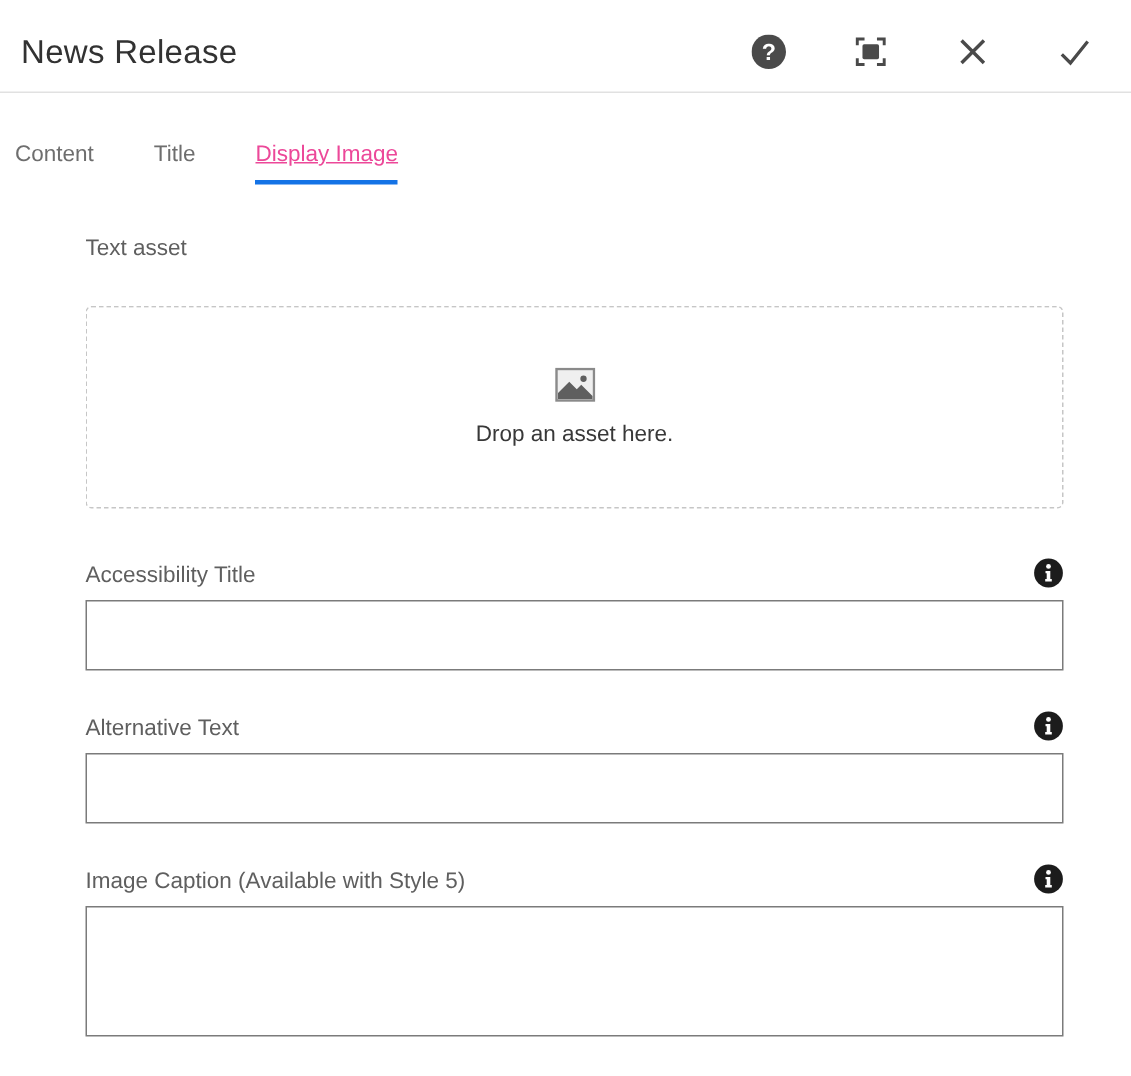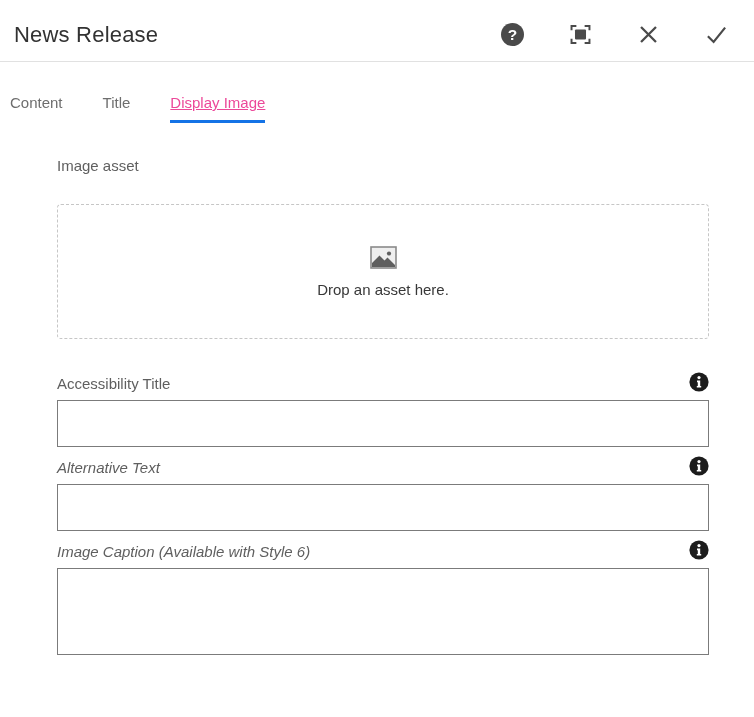--- a/index.html
+++ b/index.html
@@ -94,21 +94,21 @@
     font-size: 15px;
     color: #383838;
   }
 
   .label-row {
     display: flex;
     align-items: flex-end;
     justify-content: space-between;
   }
   .label-row.first { margin-top: 33px; }
-  .label-row.next { margin-top: 9px; font-style: italic; }
+  .label-row.next { margin-top: 27px; }
 
   .info-btn {
     background: none;
     border: none;
     padding: 0;
     width: 20px;
     height: 20px;
     cursor: pointer;
   }
   .info-btn svg { display: block; }
@@ -180,21 +180,21 @@
 </div>
 
 <div class="tabbar">
   <button class="tab">Content</button>
   <button class="tab">Title</button>
   <button class="tab active">Display Image</button>
 </div>
 
 <div class="content">
 
-  <div class="field-label">Image asset</div>
+  <div class="field-label">Text asset</div>
 
   <div class="dropzone">
     <span>
       <svg width="27" height="23" viewBox="0 0 27 23">
         <rect x="1" y="1" width="25" height="21" fill="#efefef" stroke="#8a8a8a" stroke-width="1.6"></rect>
         <circle cx="19" cy="7.5" r="2.1" fill="#5f5f5f"></circle>
         <path d="M2 17 L9.5 9.5 L14.5 14.5 L17.5 11.5 L25 19 L25 21 L2 21 Z" fill="#5f5f5f"></path>
       </svg>
     </span>
     <div class="dropzone-text">Drop an asset here.</div>
@@ -225,21 +225,21 @@
           <circle cx="10" cy="5.6" r="1.6" fill="#ffffff"></circle>
           <path d="M8 8.6 h3.2 v5.4 h1 v1.6 H7.8 v-1.6 h1 v-3.8 H8 Z" fill="#ffffff"></path>
         </svg>
       </span>
     </button>
   </div>
   <input class="text-input" type="text" value="" style="">
 
   
   <div class="label-row next">
-    <span class="field-label">Image Caption (Available with Style 6)</span>
+    <span class="field-label">Image Caption (Available with Style 5)</span>
     <button class="info-btn">
       <span>
         <svg width="20" height="20" viewBox="0 0 20 20">
           <circle cx="10" cy="10" r="9.6" fill="#1c1c1c"></circle>
           <circle cx="10" cy="5.6" r="1.6" fill="#ffffff"></circle>
           <path d="M8 8.6 h3.2 v5.4 h1 v1.6 H7.8 v-1.6 h1 v-3.8 H8 Z" fill="#ffffff"></path>
         </svg>
       </span>
     </button>
   </div>

